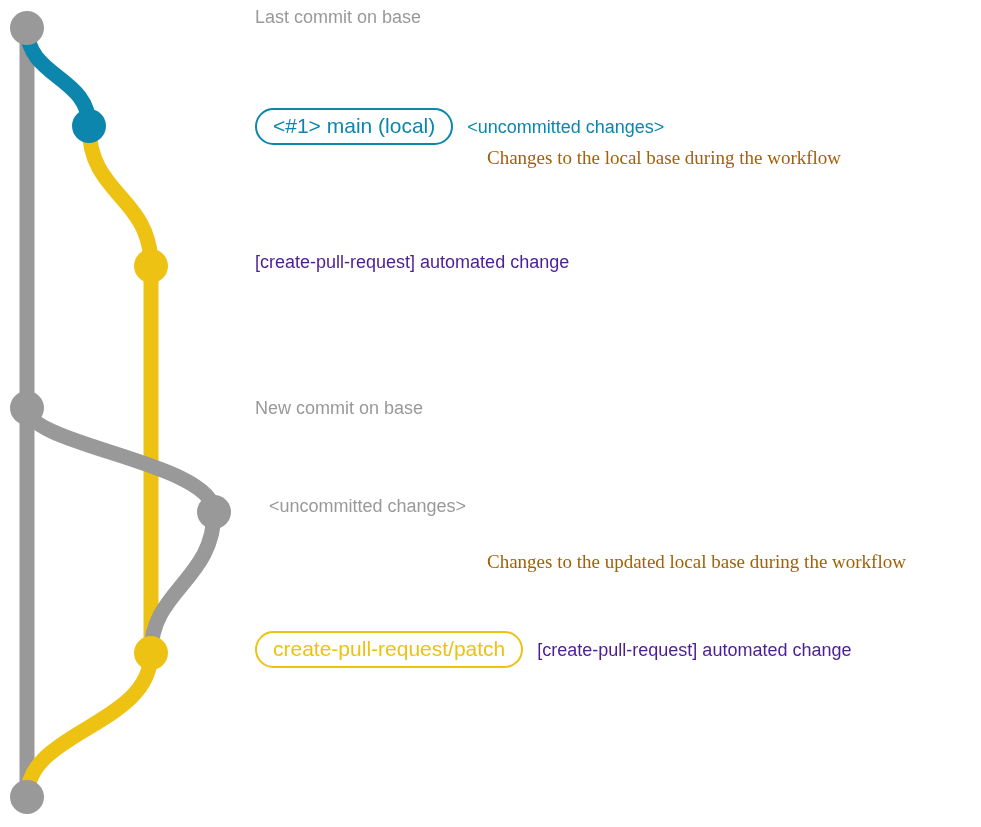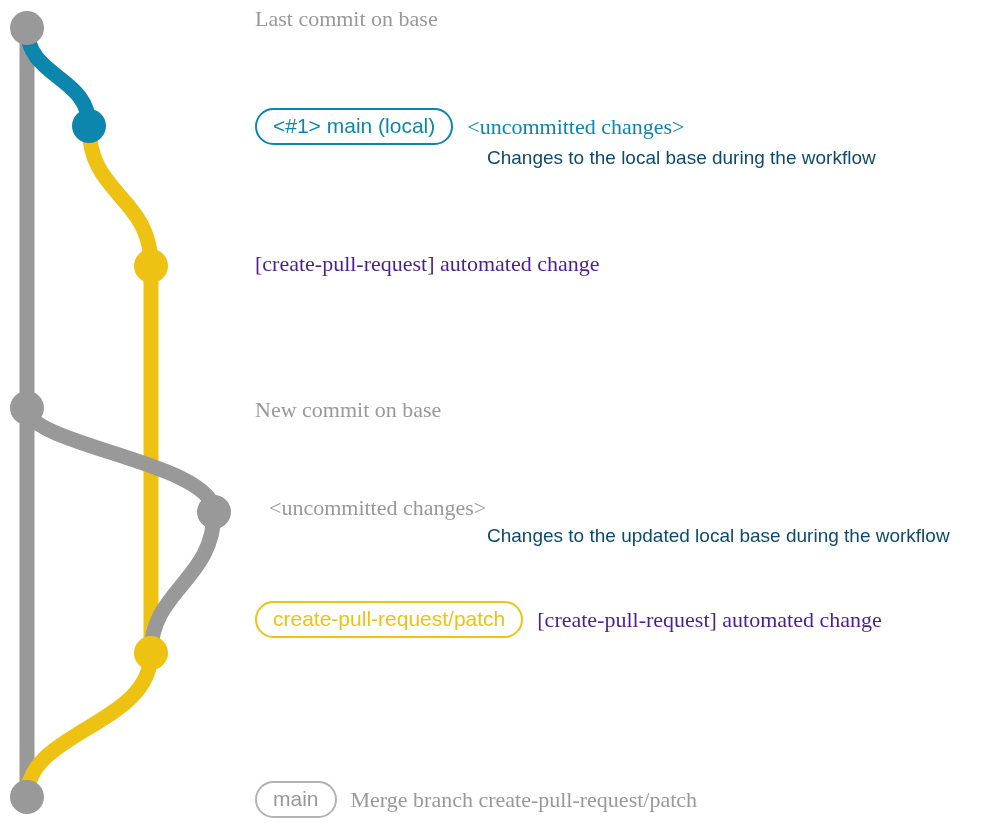--- a/index.html
+++ b/index.html
@@ -41,34 +41,34 @@
     line-height: 1;
     font-family: "Liberation Sans", sans-serif;
     background: #ffffff;
     color: #999999;
   }
   .pill.blue { border-color: #0d86ae; color: #0d86ae; }
   .pill.yellow { border-color: #eec213; color: #eec213; }
   .pill.gray { border-color: #b3b3b3; color: #999999; }
 
   .headline {
-    font-size: 22px;
+    font-size: 18px;
     line-height: 1;
-    font-family: Liberation Serif, serif;
+    font-family: Liberation Sans, sans-serif;
   }
   .headline.blue { color: #0d86ae; }
   .headline.yellow { color: #4c1d95; }
   .headline.gray { color: #999999; }
 
   .subtext {
     position: absolute;
-    font-family: Liberation Sans, sans-serif;
+    font-family: Liberation Serif, serif;
     font-size: 19px;
     line-height: 1;
-    color: #0c4a6e;
+    color: #a16207;
     white-space: nowrap;
   }
   .gap { display: inline-block; width: 14px; }
 </style>
 </head>
 <body>
 
 <div id="stage">
 
   <svg id="graph" viewBox="0 0 260 827" width="260" height="827">
@@ -111,27 +111,22 @@
   </div>
 
   <div class="row" style="left:255px; top:399px;justify-content:center;">
     <span class="headline gray">New commit on base</span>
   </div>
 
   <div class="row" style="left:255px; top:497px;">
     <span class="gap"></span>
     <span class="headline gray">&lt;uncommitted changes&gt;</span>
   </div>
-  <div class="subtext" style="left:487px; top:526px;">Changes to the updated local base during the workflow</div>
+  <div class="subtext" style="left:487px; top:552px;">Changes to the updated local base during the workflow</div>
 
-  <div class="row" style="left:255px; top:601px;">
+  <div class="row" style="left:255px; top:631px;">
     <span class="pill yellow">create-pull-request/patch</span>
     <span class="gap"></span>
     <span class="headline yellow">[create-pull-request] automated change</span>
   </div>
 
-  <div class="row" style="left:255px; top:781px;">
-    <span class="pill gray">main</span>
-    <span class="gap"></span>
-    <span class="headline gray">Merge branch create-pull-request/patch</span>
-  </div>
 
 </div>
 
 </body></html>

